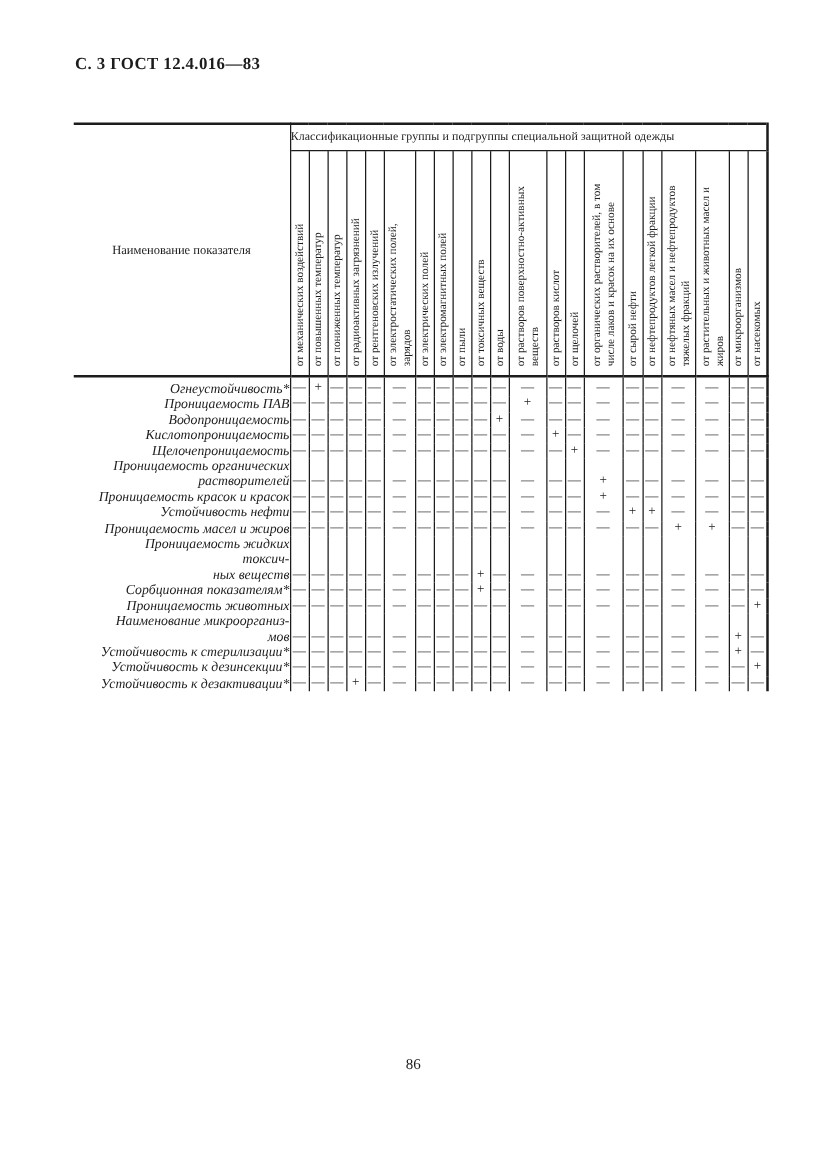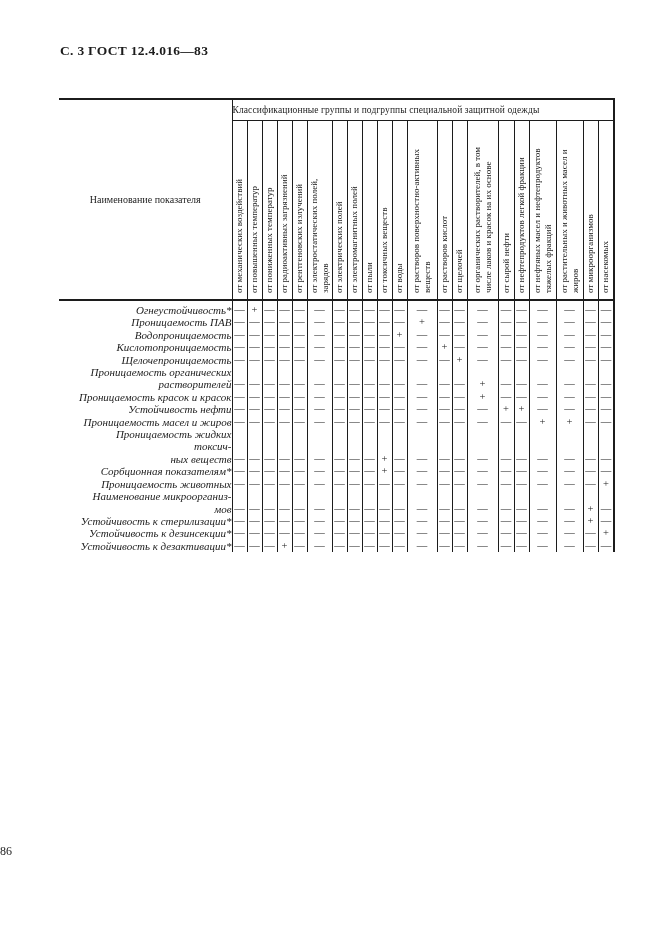--- a/index.html
+++ b/index.html
@@ -78,21 +78,21 @@
     font-size:11.4px;line-height:14.6px;
   }
   .notes-heading{
     text-indent:27px;letter-spacing:2.6px;margin:0;
   }
   .note-item{
     margin:0;text-indent:27px;text-align:justify;
   }
   .page-number{
     position:absolute;left:0;top:844px;width:661px;
-    font-size:12px;
+    text-align:center;font-size:12px;
   }
 </style>
 </head>
 <body>
 
 <div class="page">
 
   <div class="doc-header-left">С. 3 ГОСТ 12.4.016—83</div>
 
   <table class="cls">

